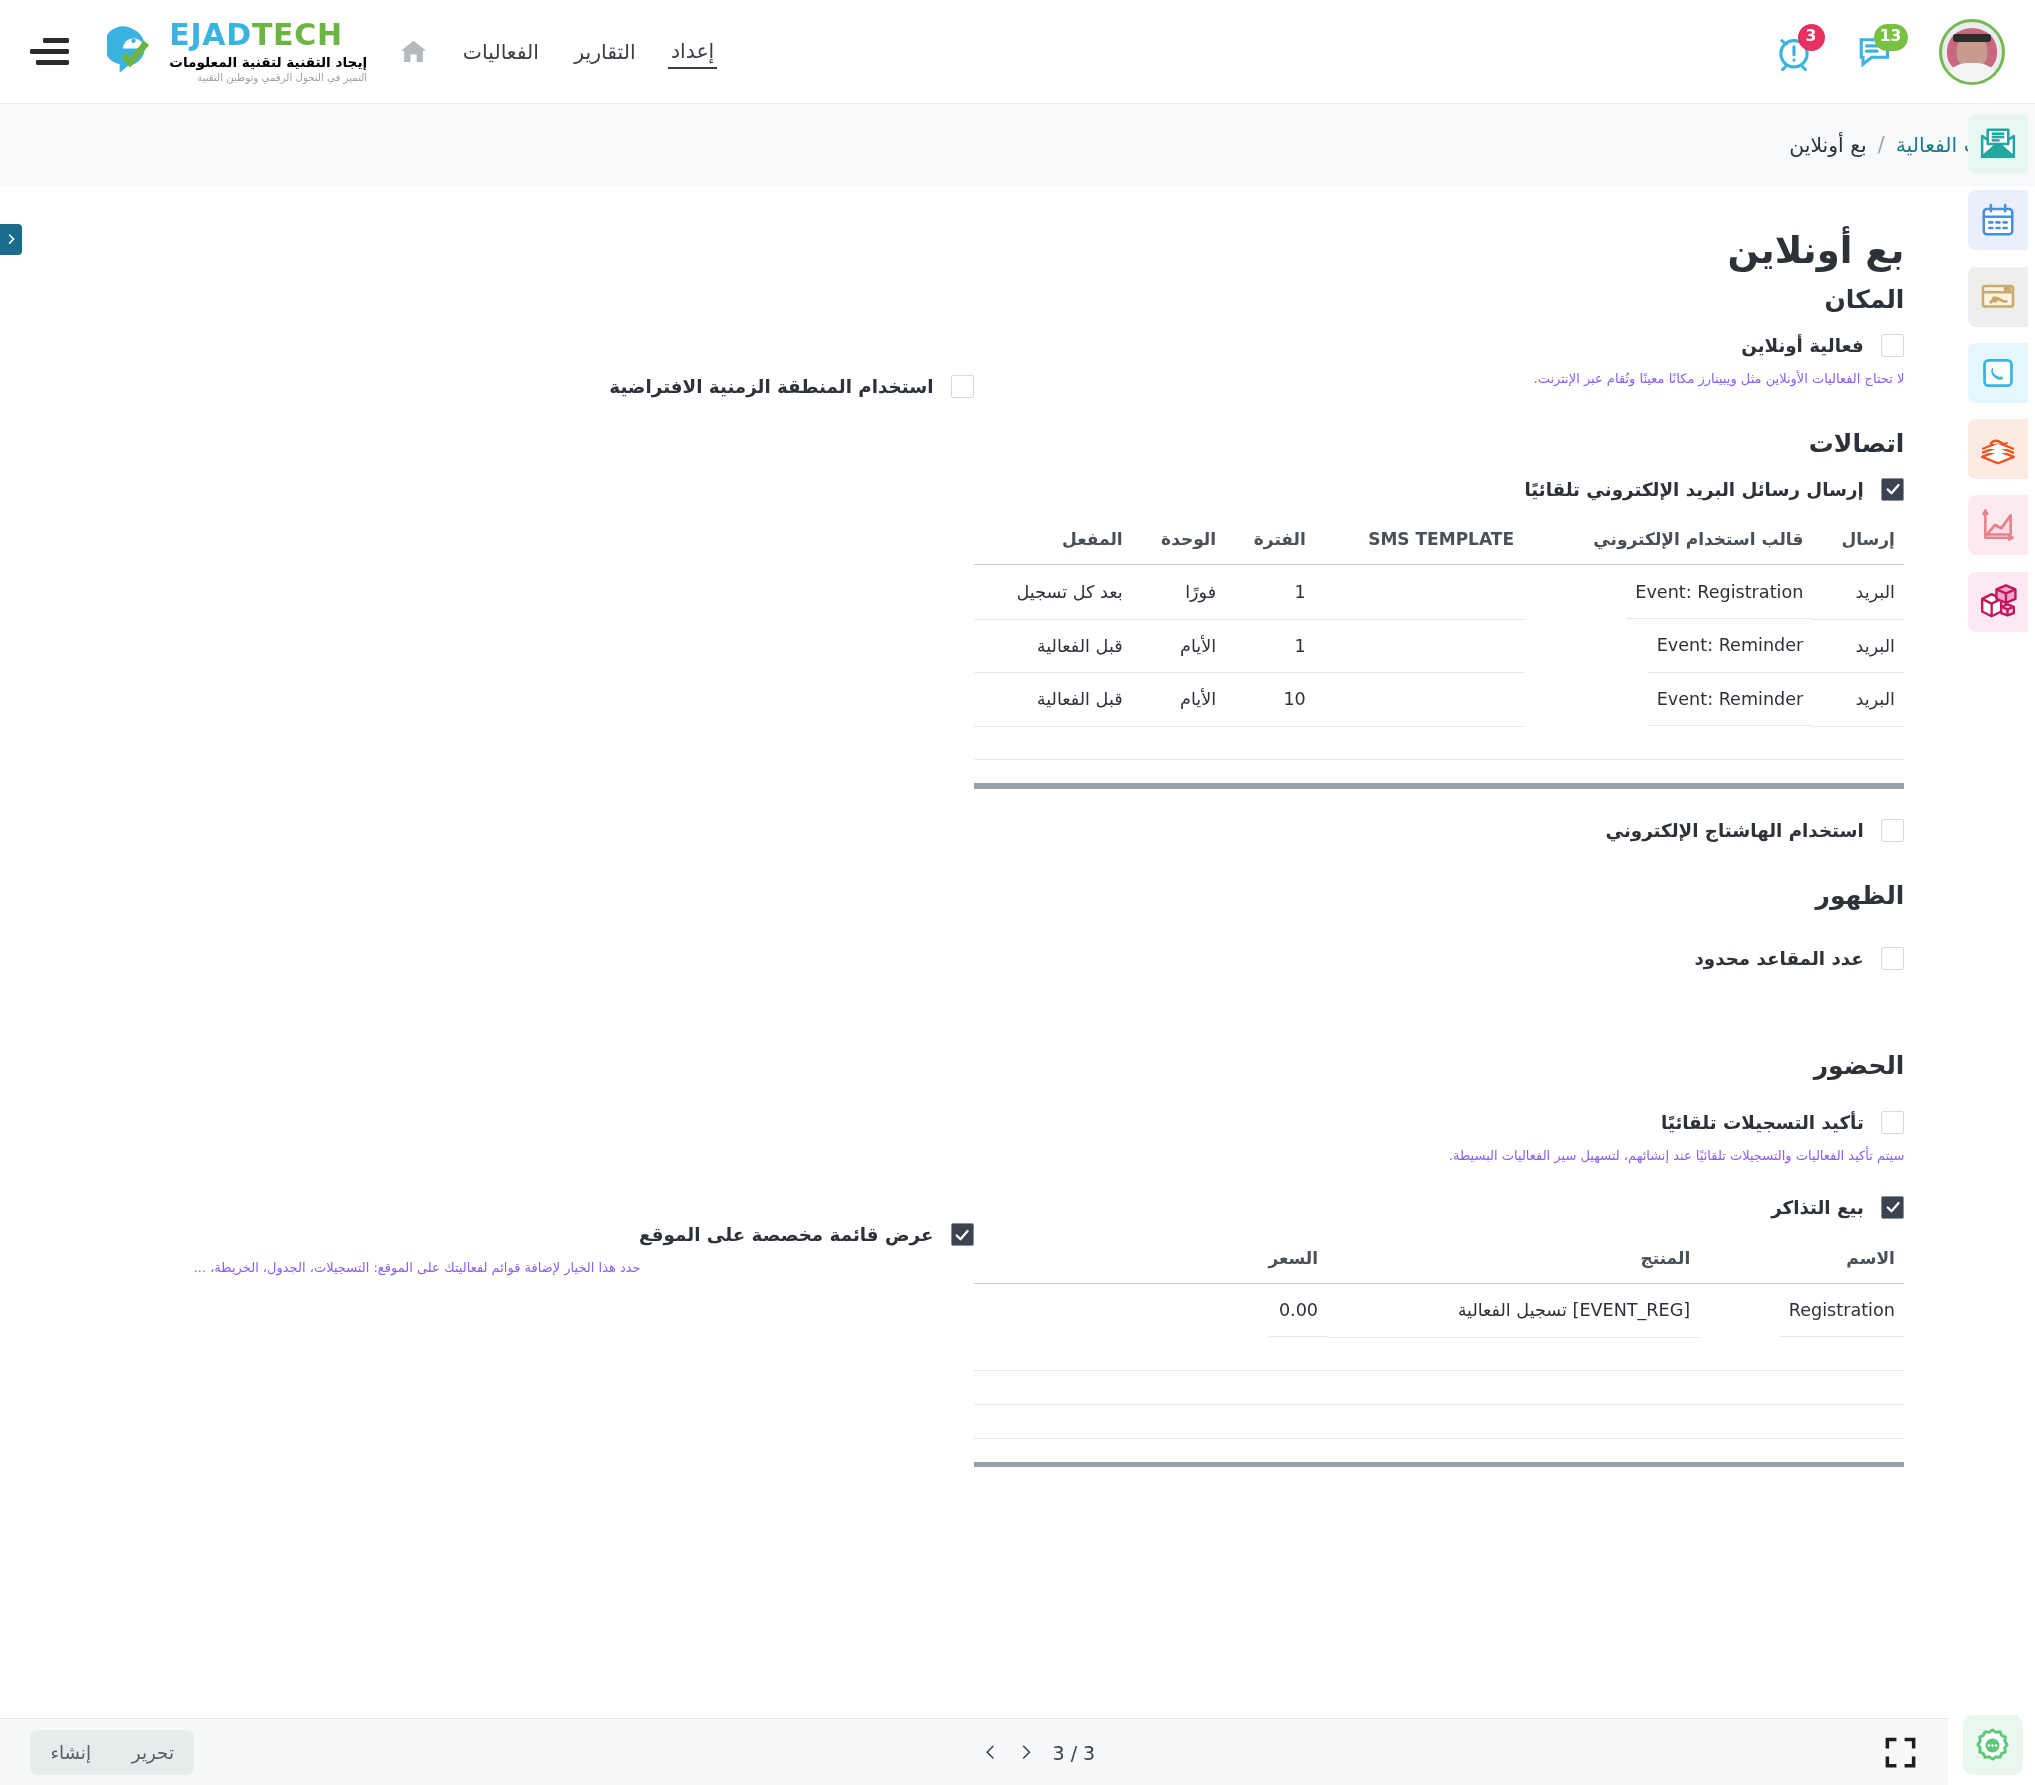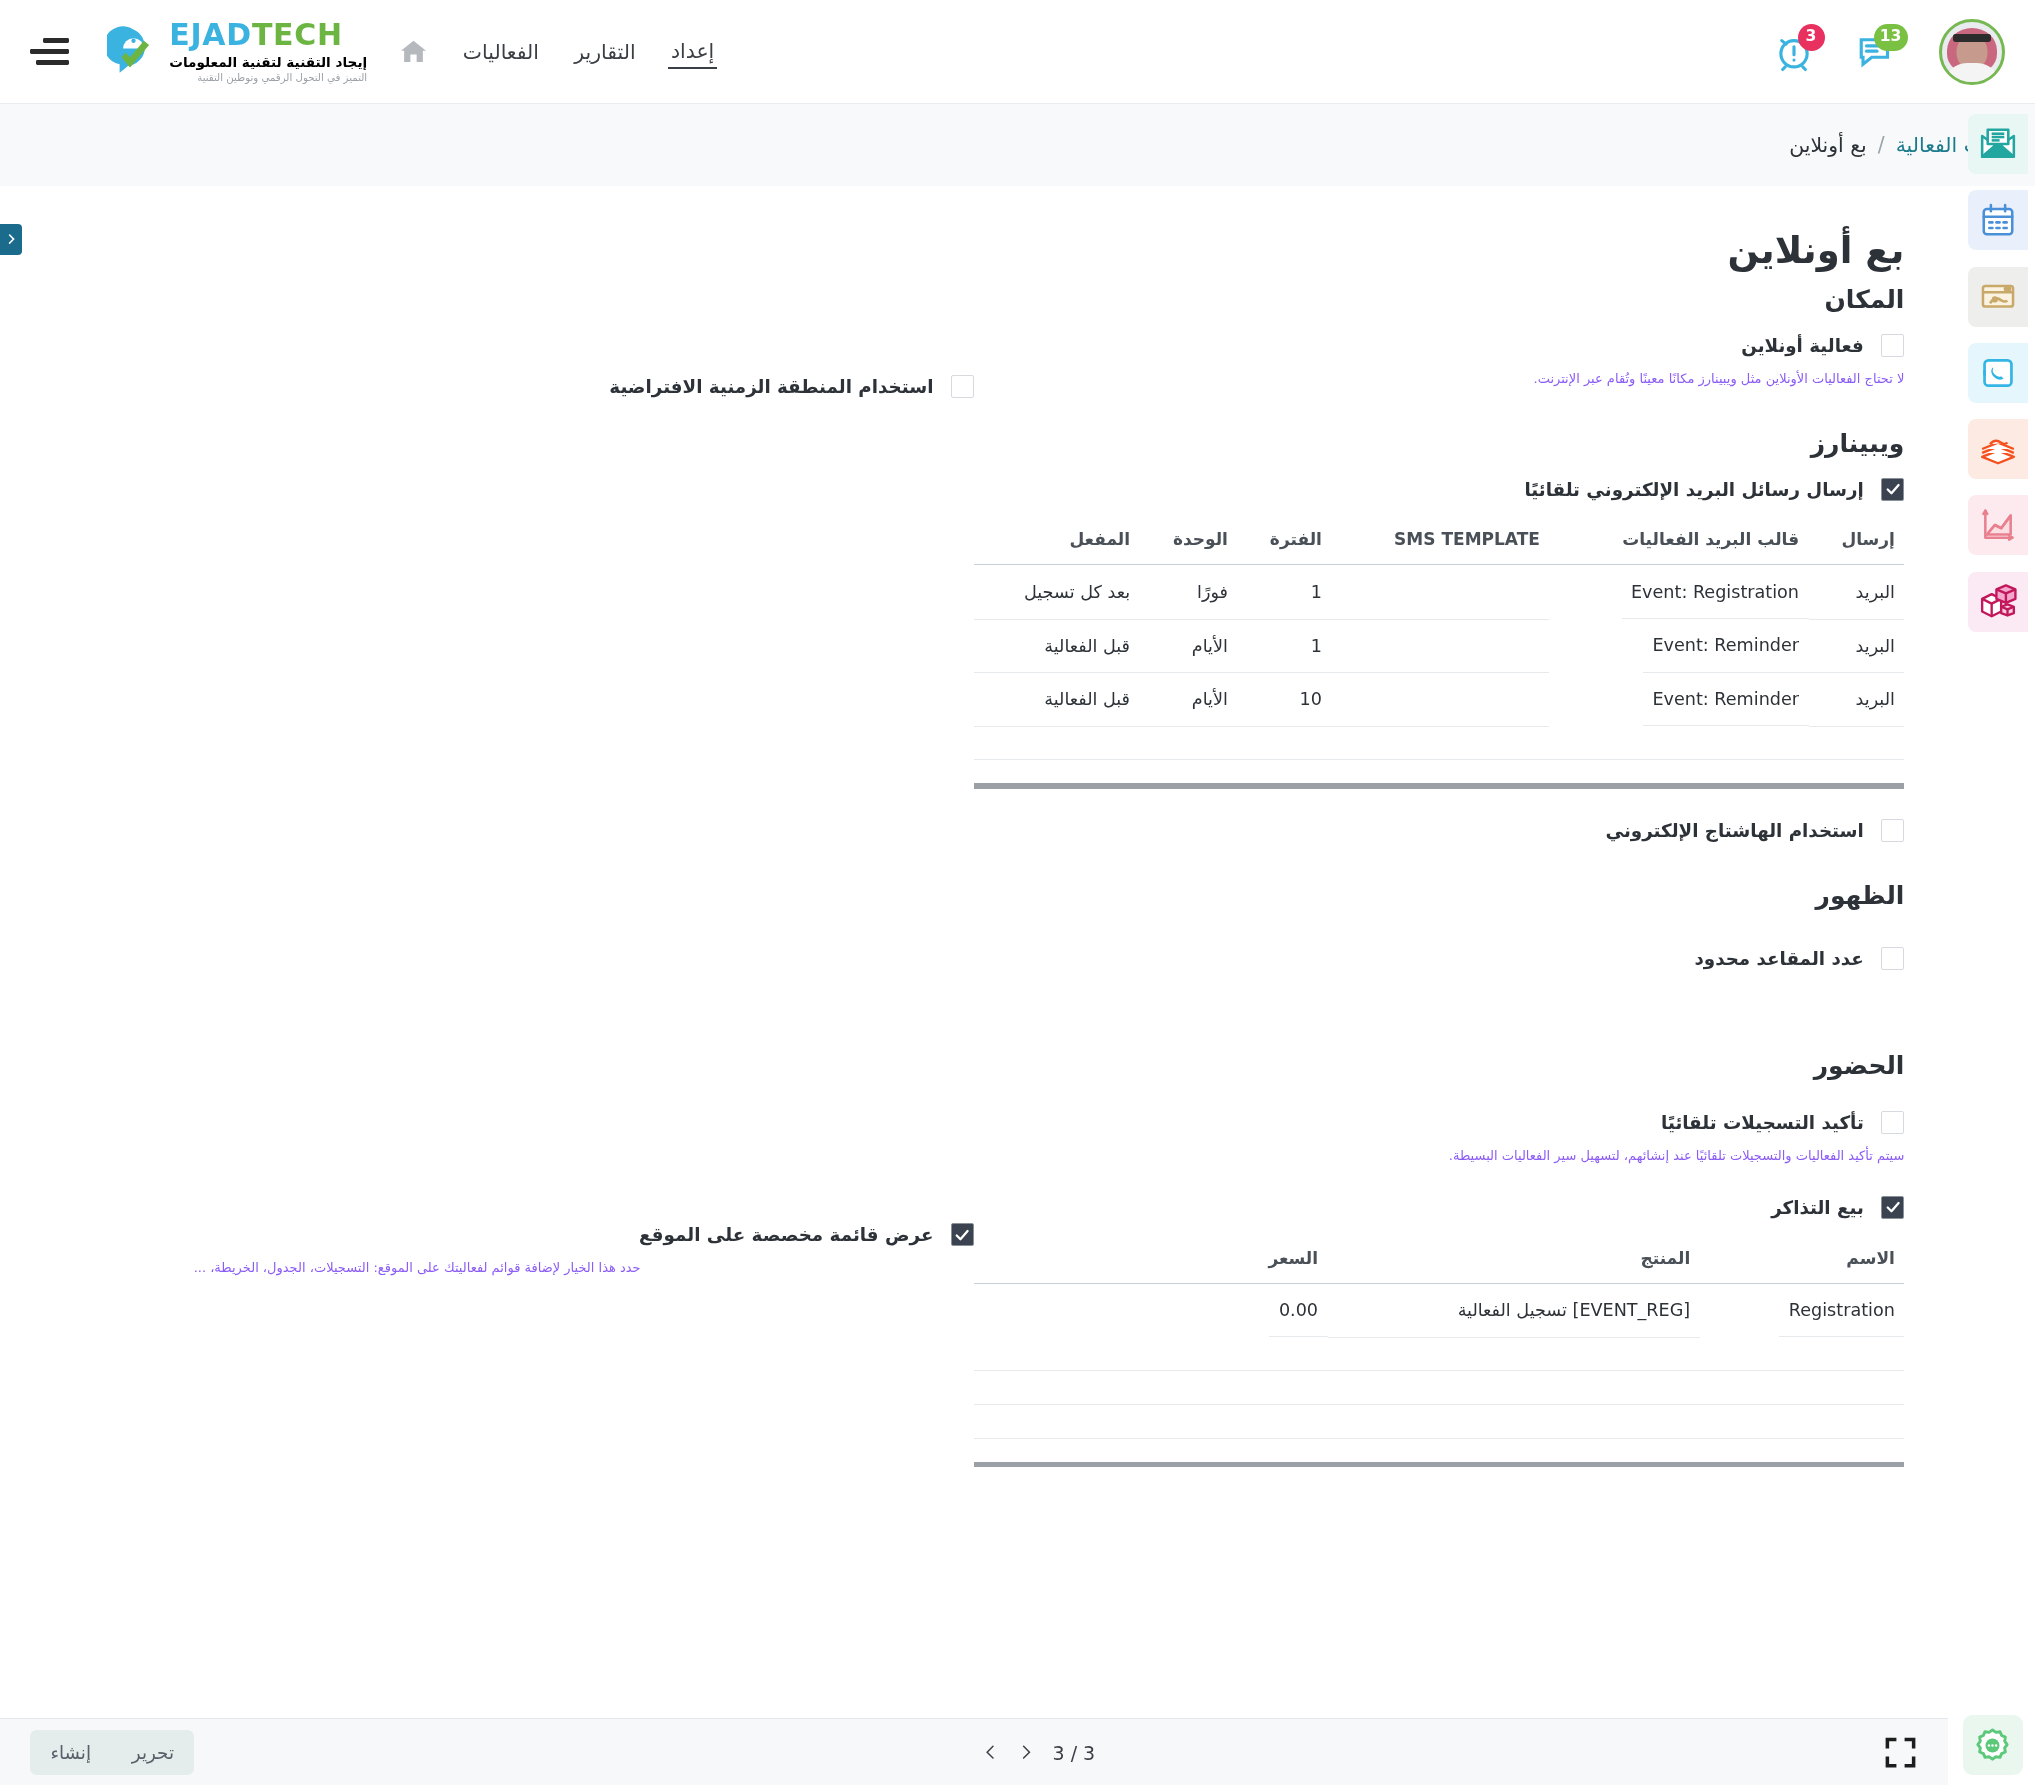--- a/index.html
+++ b/index.html
@@ -287,36 +287,36 @@
         <h1 class="title">بع أونلاين</h1>
 
         <h2 class="section">المكان</h2>
 
         <div class="field-row">
           <span class="cbx"></span>
           <span class="lbl">فعالية أونلاين</span>
         </div>
         <div class="help">لا تحتاج الفعاليات الأونلاين مثل ويبينارز مكانًا معينًا وتُقام عبر الإنترنت.</div>
 
-        <h2 class="section spaced">ويبينارز</h2>
+        <h2 class="section spaced">اتصالات</h2>
 
         <div class="field-row">
           <span class="cbx checked">
             <svg viewBox="0 0 24 24" fill="none" stroke="#ffffff" stroke-width="3.4" stroke-linecap="round" stroke-linejoin="round">
               <polyline points="4,12.5 9.5,18 20,6"></polyline>
             </svg>
           </span>
           <span class="lbl">إرسال رسائل البريد الإلكتروني تلقائيًا</span>
         </div>
 
         <table class="tbl">
           <thead>
             <tr>
               <th>إرسال</th>
-              <th>قالب البريد الفعاليات</th>
+              <th>قالب استخدام الإلكتروني</th>
               <th>SMS TEMPLATE</th>
               <th>الفترة</th>
               <th>الوحدة</th>
               <th>المفعل</th>
             </tr>
           </thead>
           <tbody>
             <tr>
               <td>البريد</td>
               <td class="ltr">Event: Registration</td>

